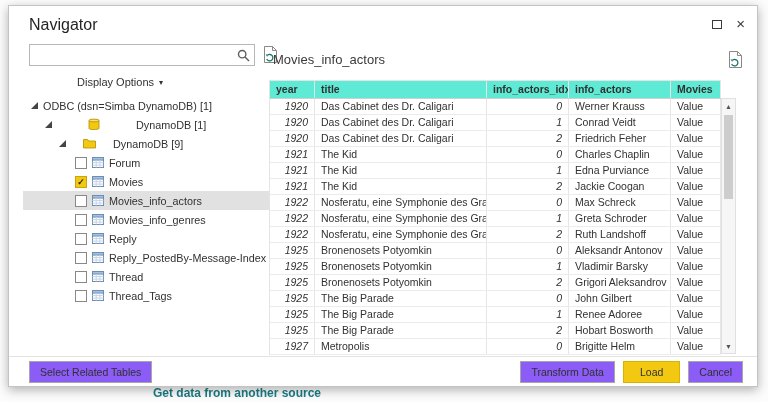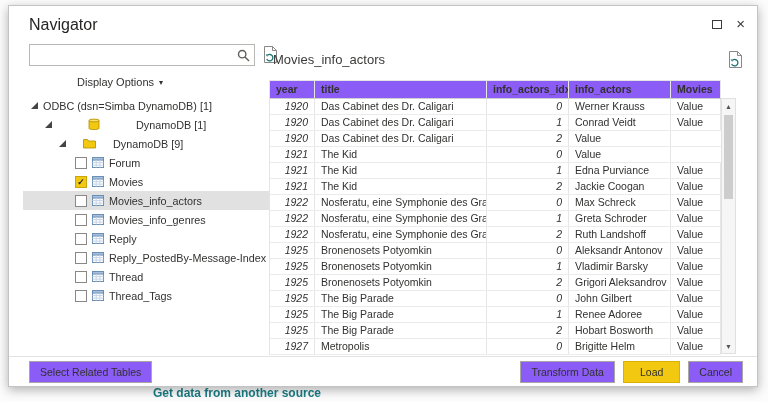--- a/index.html
+++ b/index.html
@@ -48,21 +48,21 @@
   }
   .checkbox.checked { background: #f2c811; border-color: #c9a50b; font-weight: 700; }
   .ticon { display: flex; align-items: center; flex: 0 0 auto; }
 
   .preview-title { position: absolute; left: 264px; top: 46px; font-size: 13px; color: #3b3a39; }
   .ptable {
     position: absolute; left: 260px; top: 74px; width: 452px;
     font-size: 10.5px; border-left: 1px solid #e4e4e4; border-top: 1px solid #e4e4e4;
   }
   .trow { display: grid; grid-template-columns: 45px 172px 82px 102px 1fr; height: 16px; line-height: 15px; border-bottom: 1px solid #ececec; }
-  .trow.thead { height: 18px; line-height: 17px; background: #8b5cf6; border-bottom: 1px solid #cfcfcf; font-weight: 700; }
+  .trow.thead { height: 18px; line-height: 17px; background: #5eead4; border-bottom: 1px solid #cfcfcf; font-weight: 700; }
   .cell { padding: 0 6px; border-right: 1px solid #e6e6e6; overflow: hidden; white-space: nowrap; }
   .cell.num { text-align: right; font-style: italic; }
 
   .vscroll {
     position: absolute; left: 712px; top: 92px; width: 15px; height: 256px;
     background: #f6f6f6; border: 1px solid #e0e0e0;
   }
   .varrow { height: 14px; display: flex; align-items: center; justify-content: center; font-size: 7px; color: #555; cursor: default; }
   .varrow.down { position: absolute; bottom: 0; left: 0; right: 0; }
   .vthumb { position: absolute; left: 2px; right: 2px; top: 16px; height: 84px; background: #cdcdcd; }
@@ -281,26 +281,28 @@
         <span class="cell num">1920</span>
         <span class="cell">Das Cabinet des Dr. Caligari</span>
         <span class="cell num">1</span>
         <span class="cell">Conrad Veidt</span>
         <span class="cell">Value</span>
       </div>
       <div class="trow">
         <span class="cell num">1920</span>
         <span class="cell">Das Cabinet des Dr. Caligari</span>
         <span class="cell num">2</span>
+        <span class="cell">Friedrich Feher</span>
         <span class="cell">Value</span>
       </div>
       <div class="trow">
         <span class="cell num">1921</span>
         <span class="cell">The Kid</span>
         <span class="cell num">0</span>
+        <span class="cell">Charles Chaplin</span>
         <span class="cell">Value</span>
       </div>
       <div class="trow">
         <span class="cell num">1921</span>
         <span class="cell">The Kid</span>
         <span class="cell num">1</span>
         <span class="cell">Edna Purviance</span>
         <span class="cell">Value</span>
       </div>
       <div class="trow">

